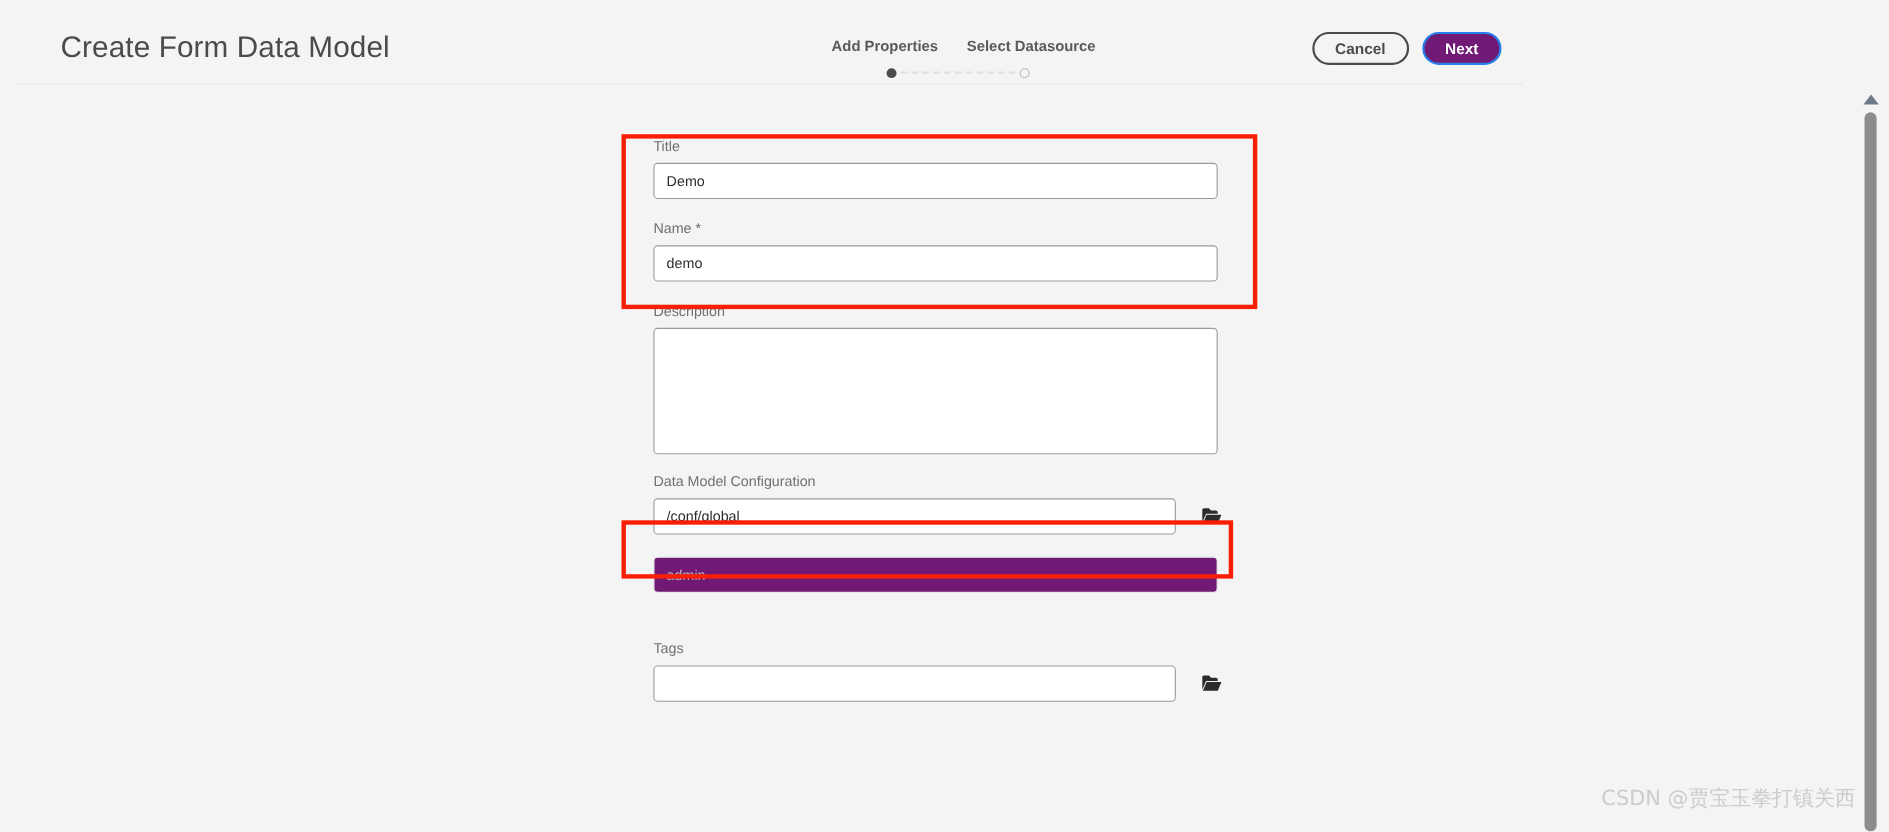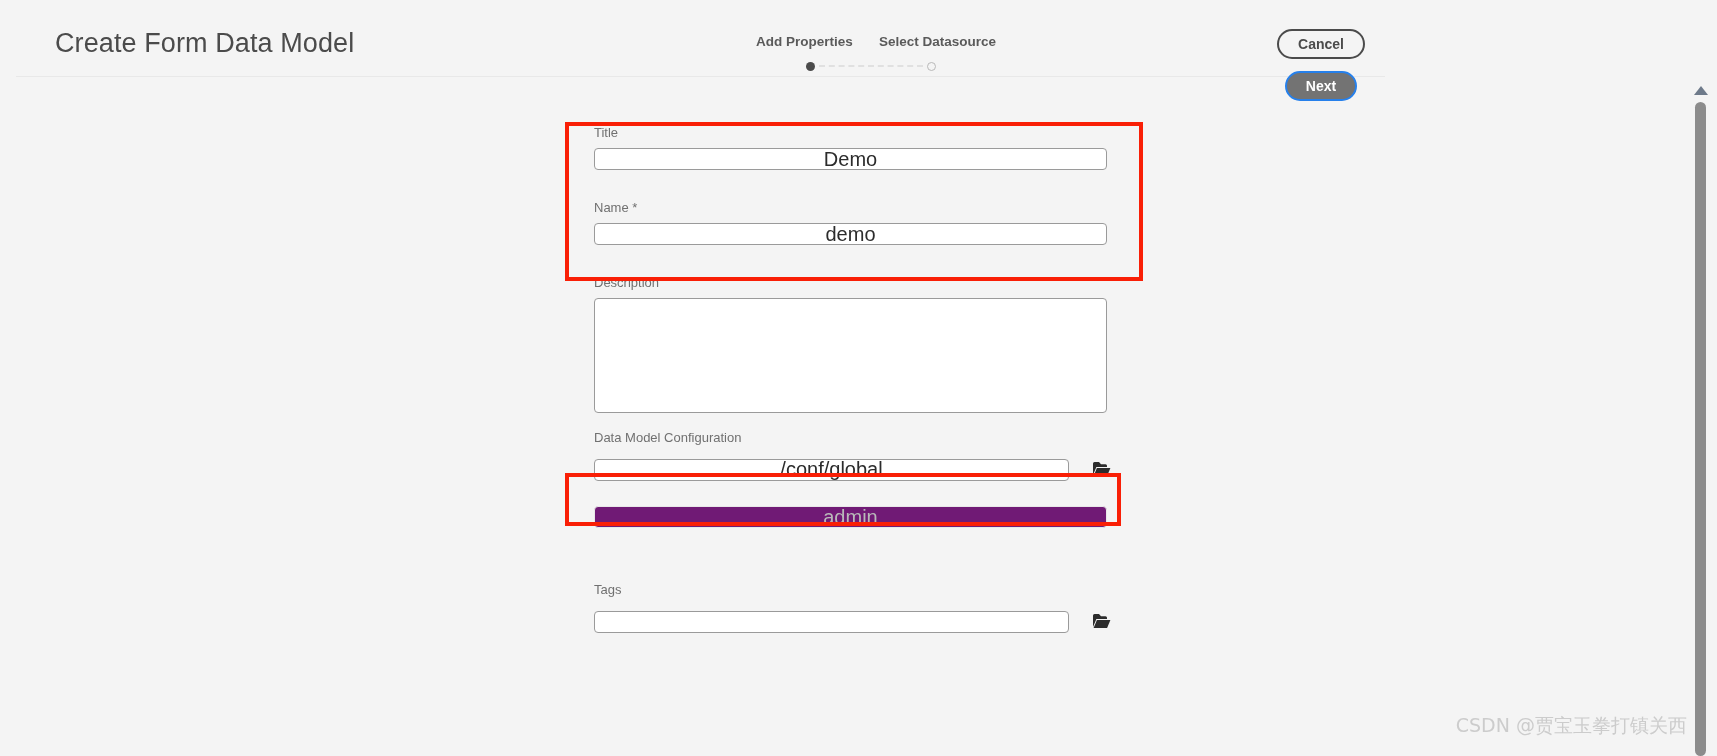--- a/index.html
+++ b/index.html
@@ -89,21 +89,20 @@
   }
 
   
   .header-actions {
     position: absolute;
     right: 20px;
     top: 29px;
     display: flex;
     align-items: center;
     gap: 12px;
-    flex-direction: column;
   }
   .btn {
     font-family: "Liberation Sans", sans-serif;
     font-size: 14px;
     font-weight: 700;
     border-radius: 18px;
     height: 30px;
     padding: 0 19px;
     display: inline-flex;
     align-items: center;
@@ -111,21 +110,21 @@
     box-sizing: border-box;
     cursor: pointer;
     white-space: nowrap;
   }
   .btn-cancel {
     background: transparent;
     border: 2px solid #4b4b4b;
     color: #4b4b4b;
   }
   .btn-next {
-    background: #737373;
+    background: #701a75;
     border: 2px solid #2680eb;
     color: #ffffff;
   }
 
   
   .form {
     position: absolute;
     left: 594px;
     top: 125px;
     width: 513px;
@@ -135,31 +134,30 @@
   }
   .field-label {
     font-size: 13px;
     color: #707070;
     line-height: 16px;
     margin-bottom: 7px;
     display: block;
   }
   .input {
     width: 513px;
-    height: 22px;
+    height: 33px;
     box-sizing: border-box;
     border: 1px solid #9a9a9a;
     border-radius: 4px;
     background: #ffffff;
     font-family: "Liberation Sans", sans-serif;
-    font-size: 20px;
+    font-size: 13px;
     color: #2c2c2c;
     padding: 0 11px;
     outline: none;
-    text-align: center;
   }
   .input::placeholder { color: #b9b9b9; }
   .input:disabled,
   .input.disabled {
     background: #701a75;
     border-color: #e8e8e8;
     color: #b9b9b9;
   }
   .textarea {
     width: 513px;

